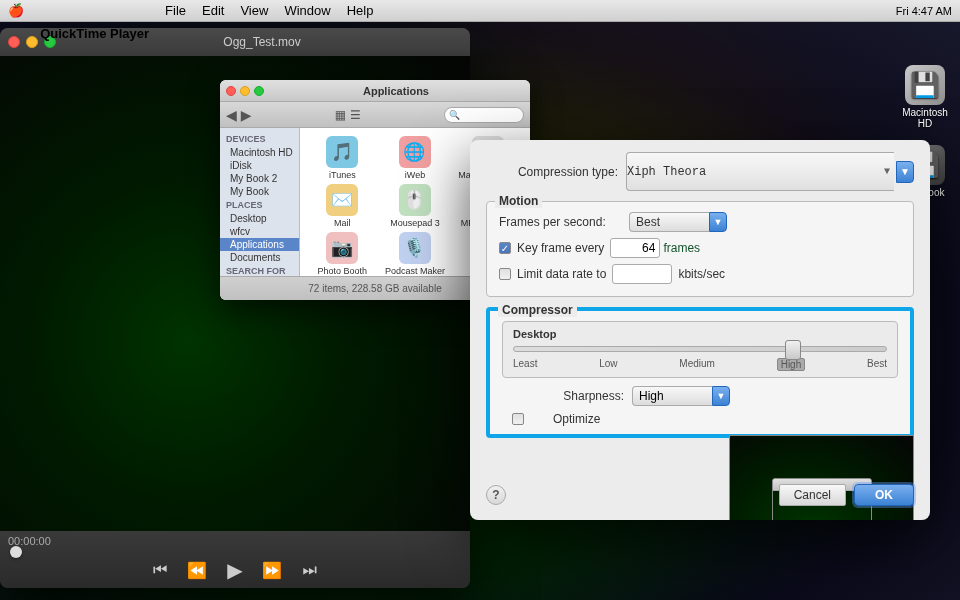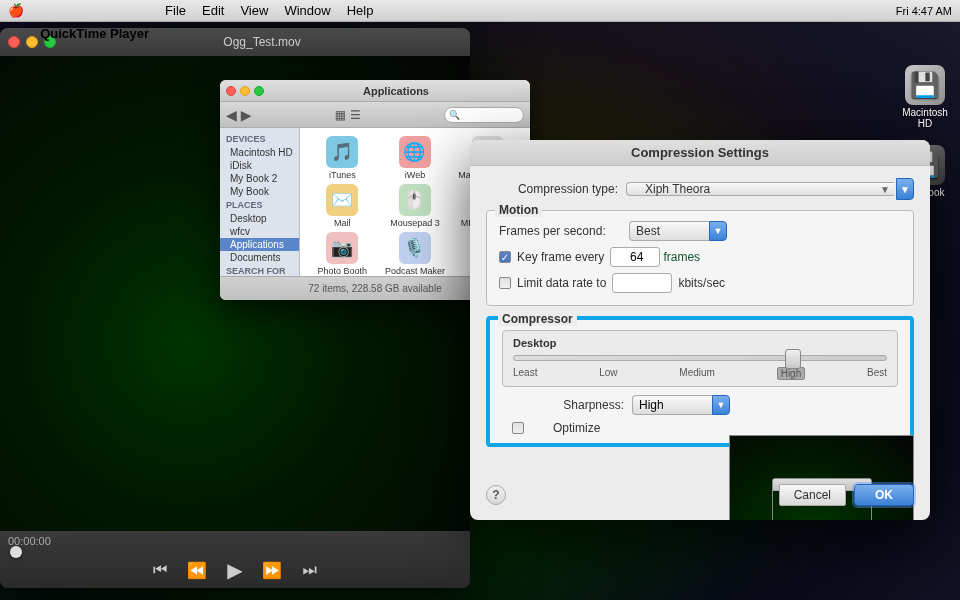--- a/index.html
+++ b/index.html
@@ -310,30 +310,31 @@
     }
     .form-label {
       width: 140px;
       text-align: right;
       padding-right: 8px;
       color: #333;
       font-size: 12px;
     }
     .select-box {
       flex: 1;
-      height: 14px;
+      height: 39px;
       background: linear-gradient(to bottom, #f8f8f8, #e0e0e0);
       border: 1px solid #aaa;
       border-radius: 4px;
       display: flex;
       align-items: center;
-      padding: 0 18px;
+      padding: 0 0;
       font-size: 12px;
       color: #333;
       position: relative;
+      font-family: Liberation Mono, monospace;
     }
     .select-box .arrow {
       position: absolute;
       right: 4px;
       font-size: 10px;
       color: #666;
     }
     .select-arrow-btn {
       width: 18px;
       height: 22px;
@@ -382,21 +383,21 @@
       color: white;
       font-size: 9px;
     }
     .number-input {
       width: 50px;
       height: 20px;
       border: 1px solid #aaa;
       border-radius: 3px;
       background: white;
       text-align: center;
-      padding-right: 16px;
+      padding-right: 4px;
       font-size: 12px;
       display: flex;
       align-items: center;
       justify-content: flex-end;
     }
     .checkbox {
       width: 12px;
       height: 12px;
       border: 1px solid #888;
       border-radius: 2px;
@@ -652,23 +653,20 @@
         </div>
       </div>
     </div>
   </div>
   <div class="finder-statusbar">
     <span>72 items, 228.58 GB available</span>
   </div>
 </div>
 
 <div class="compression-dialog">
-  <div class="dialog-titlebar">
-    <div class="dialog-title">Compression Settings</div>
-  </div>
   <div class="dialog-body">
 
     <div class="form-row">
       <div class="form-label">Compression type:</div>
       <div style="flex:1;display:flex;align-items:center;">
         <div class="select-box" style="flex:1;border-radius:4px 0 0 4px;border-right:none;">
           <span>Xiph Theora</span>
           <span class="arrow">▼</span>
         </div>
         <div class="select-arrow-btn">▼</div>

